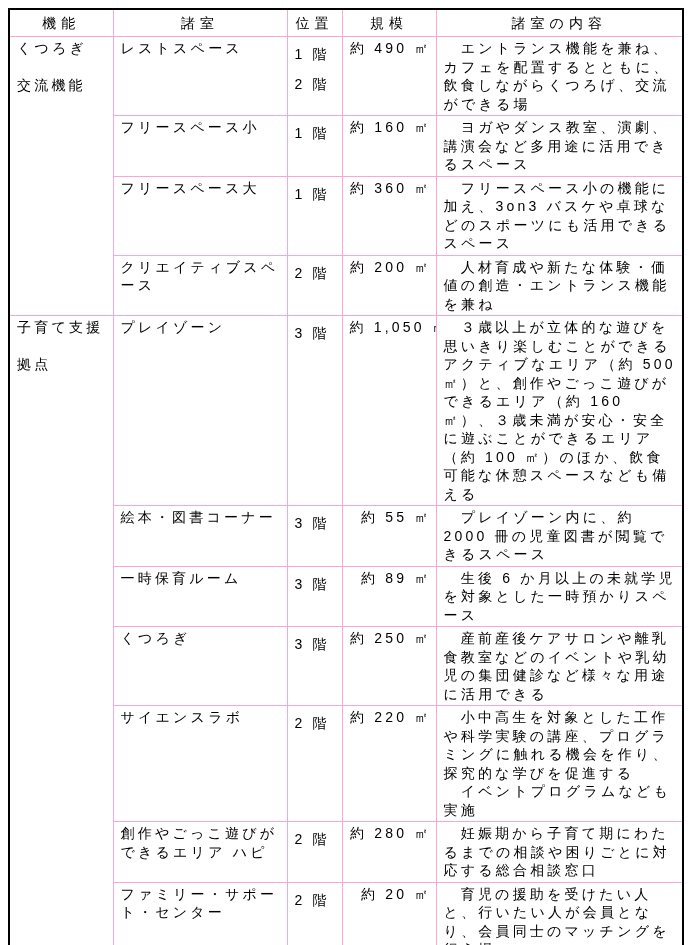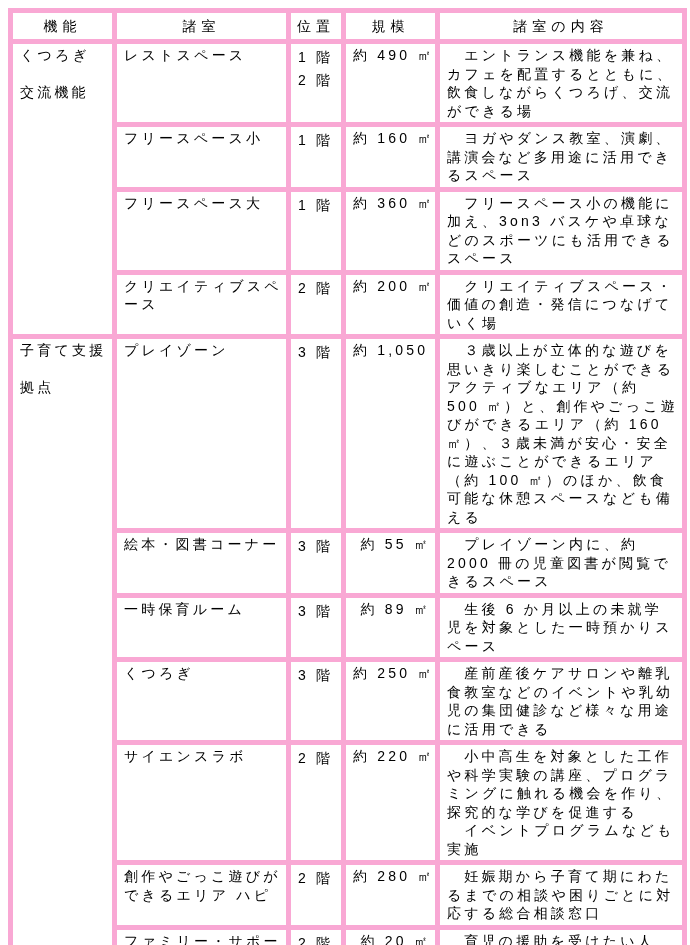--- a/index.html
+++ b/index.html
@@ -26,21 +26,21 @@
     line-height: 18.5px;
   }
   table.facility col.c-function { width: 104px; }
   table.facility col.c-room     { width: 174px; }
   table.facility col.c-floor    { width: 55px;  }
   table.facility col.c-size     { width: 94px;  }
   table.facility col.c-desc     { width: 247px; }
 
   table.facility th,
   table.facility td {
-    border: 5px solid #f9a8d4;
+    border: 1px solid #f9a8d4;
     vertical-align: top;
     padding: 2px 4px 2px 7px;
     letter-spacing: 3.2px;
     overflow: hidden;
   }
   table.facility th {
     font-weight: normal;
     text-align: center;
     letter-spacing: 5px;
     padding: 4px 0 3px 0;
@@ -50,21 +50,21 @@
     white-space: pre-wrap;
     padding-left: 9px;
     margin-top: 36px;
   }
   td.cell-room {
     white-space: pre-wrap;
     padding-left: 8px;
   }
   td.cell-floor {
     white-space: pre-wrap;
-    line-height: 23px;
+    line-height: 30px;
     padding-left: 6px;
   }
   td.cell-size {
     text-align: right;
     white-space: nowrap;
     letter-spacing: 1px;
     padding-right: 8px;
     padding-left: 2px;
     margin-left: 32px;
   }
@@ -126,21 +126,21 @@
         <td class="cell-size">約 360 ㎡</td>
         <td class="cell-desc">
           <div class="para">　フリースペース小の機能に加え、3on3 バスケや卓球などのスポーツにも活用できるスペース</div>
         </td>
       </tr>
       <tr>
         <td class="cell-room">クリエイティブスペース</td>
         <td class="cell-floor">2 階</td>
         <td class="cell-size">約 200 ㎡</td>
         <td class="cell-desc">
-          <div class="para">　クリエイティブスペース・価値の創造・発信につなげていく場</div>
+          <div class="para">　人材育成や新たな体験・価値の創造・エントランス機能を兼ね</div>
         </td>
       </tr>
 
       <tr>
         <td class="cell-function" rowspan="7">子育て支援
 
 拠点</td>
         <td class="cell-room">プレイゾーン</td>
         <td class="cell-floor">3 階</td>
         <td class="cell-size">約 1,050 ㎡</td>

